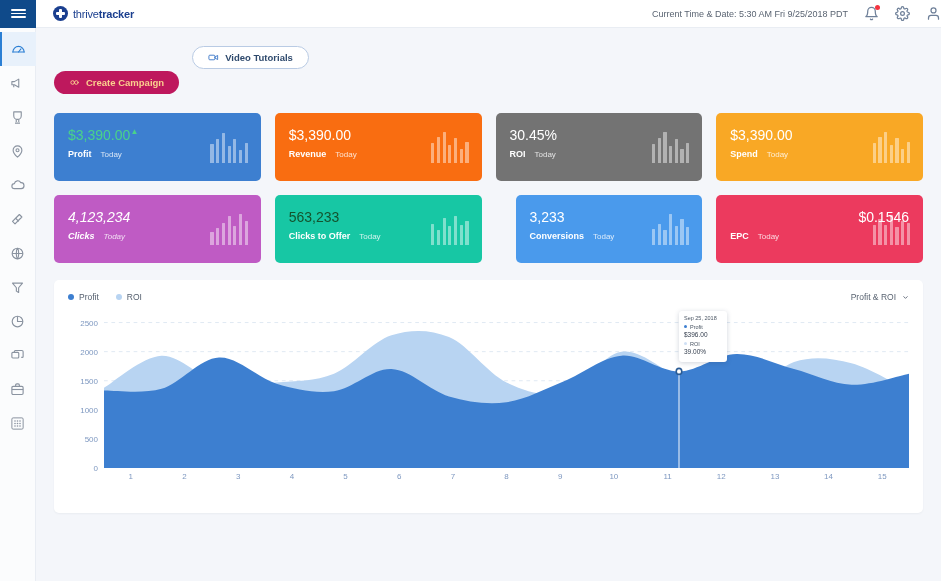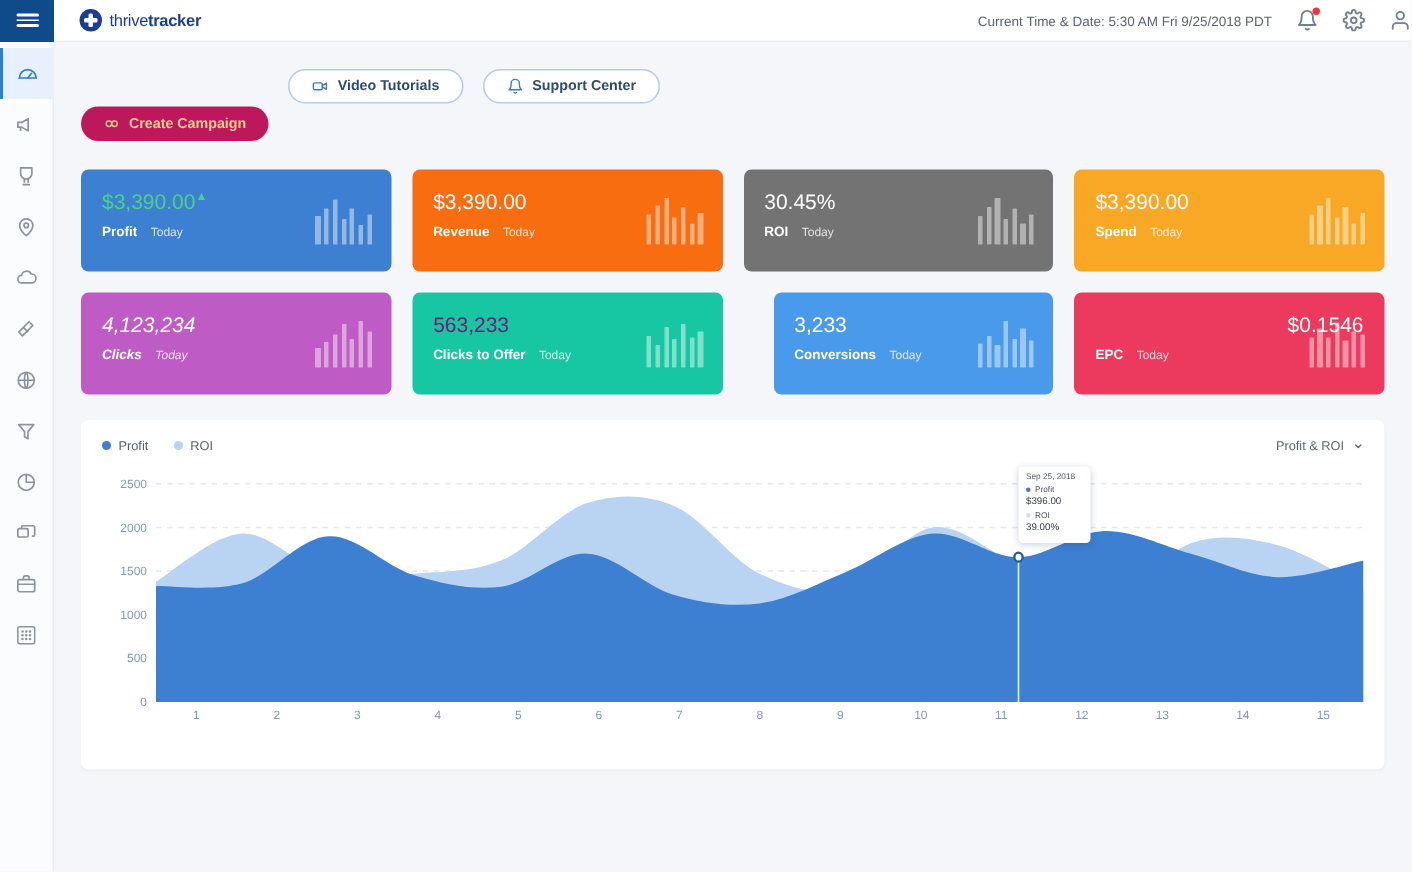--- a/index.html
+++ b/index.html
@@ -253,27 +253,20 @@
         </svg>
       <span class="lbl">Create Campaign</span>
     </div>
     <div class="btn btn-outline">
       <svg viewBox="0 0 24 24" fill="none" stroke="currentColor" stroke-width="2" stroke-linejoin="round">
           <rect x="2" y="7" width="13" height="10" rx="2"></rect>
           <path d="M15 11l6-3.5v9L15 13z"></path>
         </svg>
       <span>Video Tutorials</span>
     </div>
-    <div class="btn btn-outline">
-      <svg viewBox="0 0 24 24" fill="none" stroke="currentColor" stroke-width="2" stroke-linecap="round" stroke-linejoin="round">
-          <path d="M18 8A6 6 0 0 0 6 8c0 7-3 9-3 9h18s-3-2-3-9"></path>
-          <path d="M13.7 21a2 2 0 0 1-3.4 0"></path>
-        </svg>
-      <span>Support Center</span>
-    </div>
   </div>
 
   <div id="cards">
       <div class="card" style="background: rgb(61, 127, 208);"><div class="val" style="color:#4ad28a">$3,390.00<span class="arrow">▲</span></div><div class="meta">
           <span class="label">Profit</span>
           <span class="period">Today</span>
         </div><div class="spark">
           <i style="height:18.700000000000003px"></i>
           <i style="height:24.48px"></i>
           <i style="height:29.92px"></i>
@@ -323,21 +316,21 @@
           <span class="period">Today</span>
         </div><div class="spark">
           <i style="height:12.920000000000002px"></i>
           <i style="height:17px"></i>
           <i style="height:21.76px"></i>
           <i style="height:28.560000000000002px"></i>
           <i style="height:19.040000000000003px"></i>
           <i style="height:31.28px"></i>
           <i style="height:23.8px"></i>
         </div></div>
-      <div class="card" style="background: rgb(23, 199, 164);"><div class="val" style="color:#701a75">563,233</div><div class="meta">
+      <div class="card" style="background: rgb(23, 199, 164);"><div class="val" style="color:#14532d">563,233</div><div class="meta">
           <span class="label">Clicks to Offer</span>
           <span class="period">Today</span>
         </div><div class="spark">
           <i style="height:21.080000000000002px"></i>
           <i style="height:14.96px"></i>
           <i style="height:27.200000000000003px"></i>
           <i style="height:19.040000000000003px"></i>
           <i style="height:29.240000000000002px"></i>
           <i style="height:19.720000000000002px"></i>
           <i style="height:24.48px"></i>

